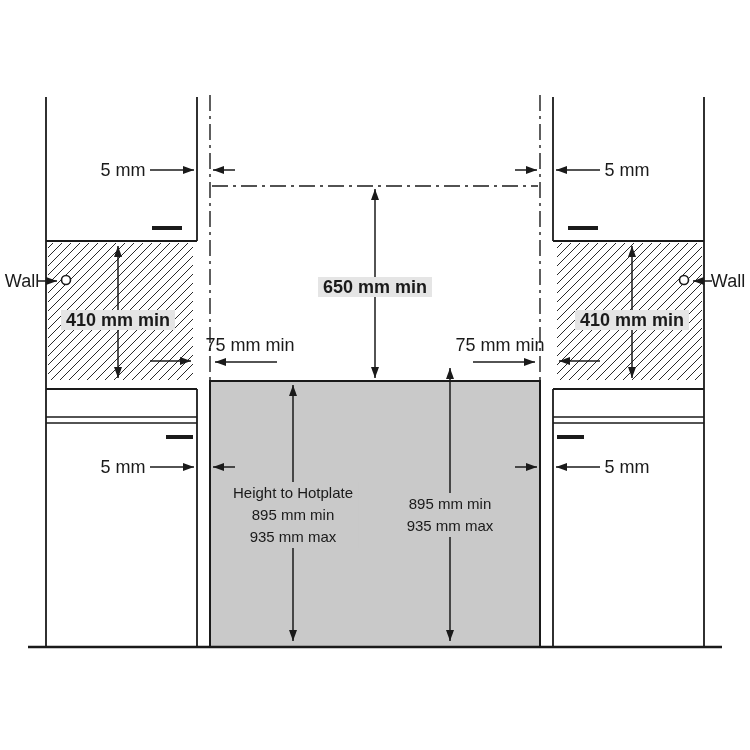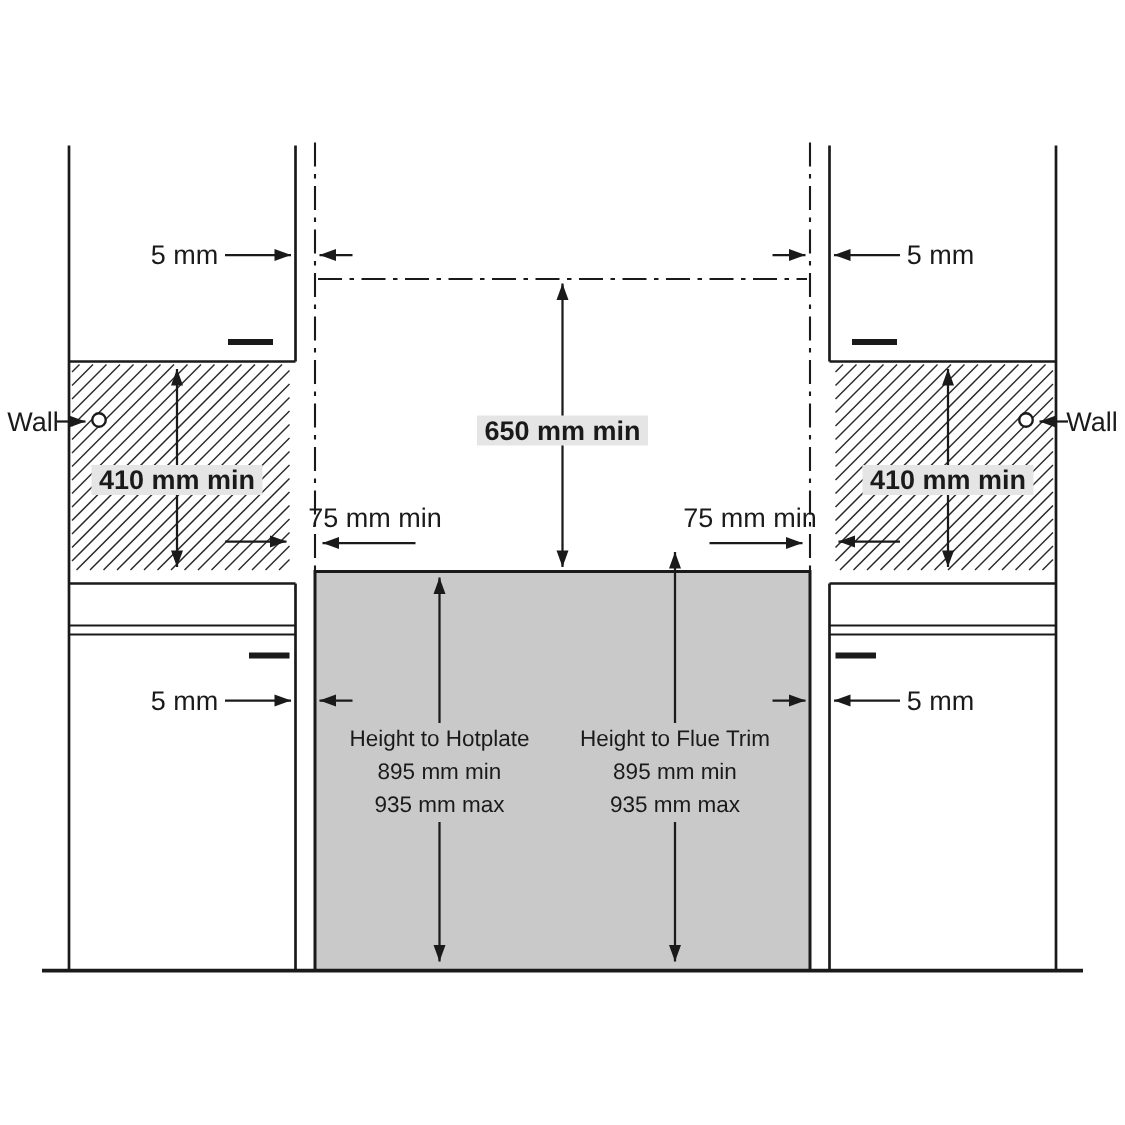--- a/index.html
+++ b/index.html
@@ -237,18 +237,17 @@
   <div class="lbl" style="left:123px;top:467px">5 mm</div>
   <div class="lbl" style="left:627px;top:467px">5 mm</div>
 
   <div class="dimblock" style="left:293px;top:515px">
     <div>Height to Hotplate</div>
     <div>895 mm min</div>
     <div>935 mm max</div>
   </div>
 
   <div class="dimblock" style="left:450px;top:515px">
-    <div>Height to Flue Trim</div>
     <div>895 mm min</div>
     <div>935 mm max</div>
   </div>
 
 </div>
 
 </body></html>

